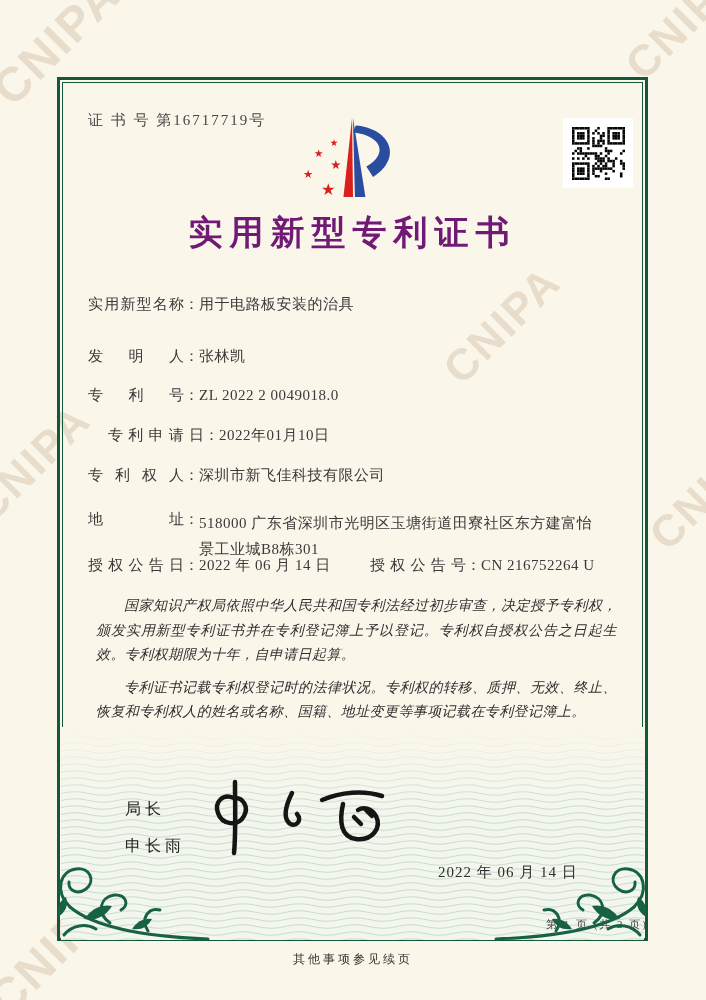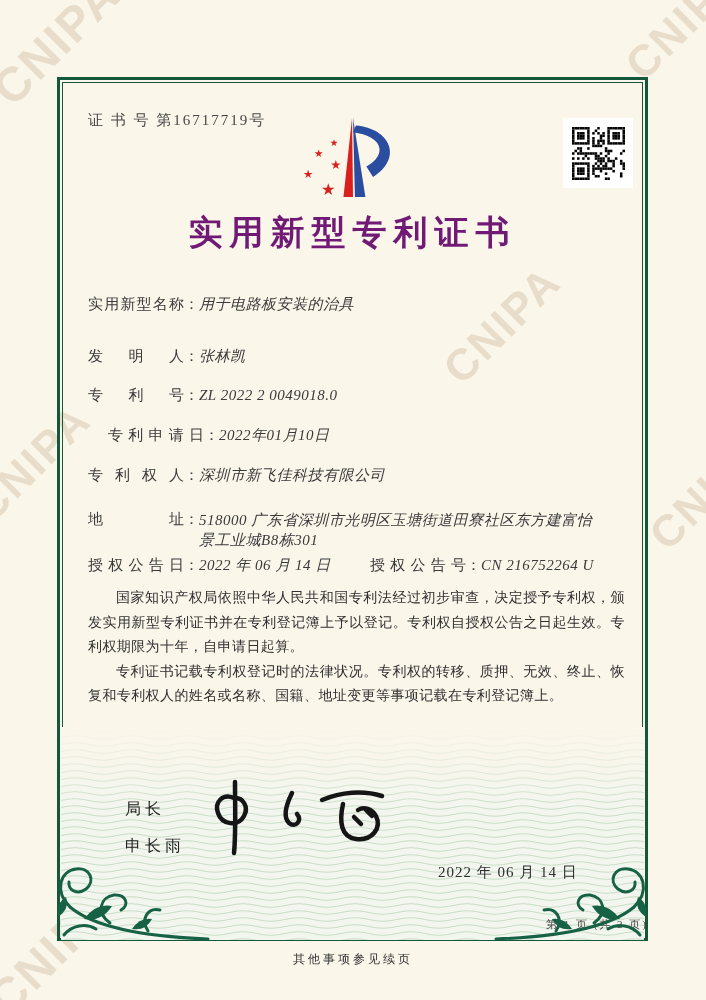--- a/index.html
+++ b/index.html
@@ -47,34 +47,34 @@
           display:flex;align-items:center;justify-content:center;}
 
   .title{
     position:absolute;left:57px;top:210px;width:591px;text-align:center;
     font-size:34px;font-weight:bold;letter-spacing:7px;color:#701a75;
   }
 
   .rows{position:absolute;left:88px;top:295px;width:540px;font-size:15px;color:#3a3a3a;}
   .row{position:absolute;left:0;white-space:nowrap;}
   .flabel{display:inline-block;width:96px;text-align:justify;text-align-last:justify;vertical-align:top;}
-  .fvalue{letter-spacing:.5px;font-style:italic;}
+  .fvalue{letter-spacing:.5px;}
   .r1{top:0;}
   .r2{top:52px;}
   .r3{top:91px;}
   .r4{top:131px;margin-left:20px;}
   .r5{top:171px;}
   .r6{top:215px;white-space:normal;}
-  .r6 .fvalue{display:inline-block;width:402px;line-height:20px;vertical-align:top;white-space:normal;}
+  .r6 .fvalue{display:inline-block;width:402px;line-height:26px;vertical-align:top;white-space:normal;}
   .r7{top:261px;width:540px;}
   .r7 .pair2{position:absolute;left:282px;top:0;}
 
   .paras{position:absolute;left:88px;top:586px;width:537px;font-size:14px;line-height:24.5px;
          text-align:justify;color:#2f2f2f;letter-spacing:.4px;}
-  .paras p{margin:0;text-indent:2em;}
+  .paras p{margin:8px;text-indent:2em;font-style:italic;}
 
   .signer-title{position:absolute;left:125px;top:799px;font-size:16px;letter-spacing:4px;color:#222;}
   .signer-name{position:absolute;left:125px;top:836px;font-size:16px;letter-spacing:4px;color:#222;text-align:right;}
   .signature{position:absolute;left:205px;top:776px;width:190px;height:85px;}
 
   .issue-date{position:absolute;left:438px;top:863px;font-size:15px;letter-spacing:1px;color:#2e2e2e;}
 
   .page-info{position:absolute;left:57px;top:917px;width:591px;text-align:right;
              font-size:11px;letter-spacing:2px;color:#444;}
   .footer-note{position:absolute;left:0;top:951px;width:706px;text-align:center;

